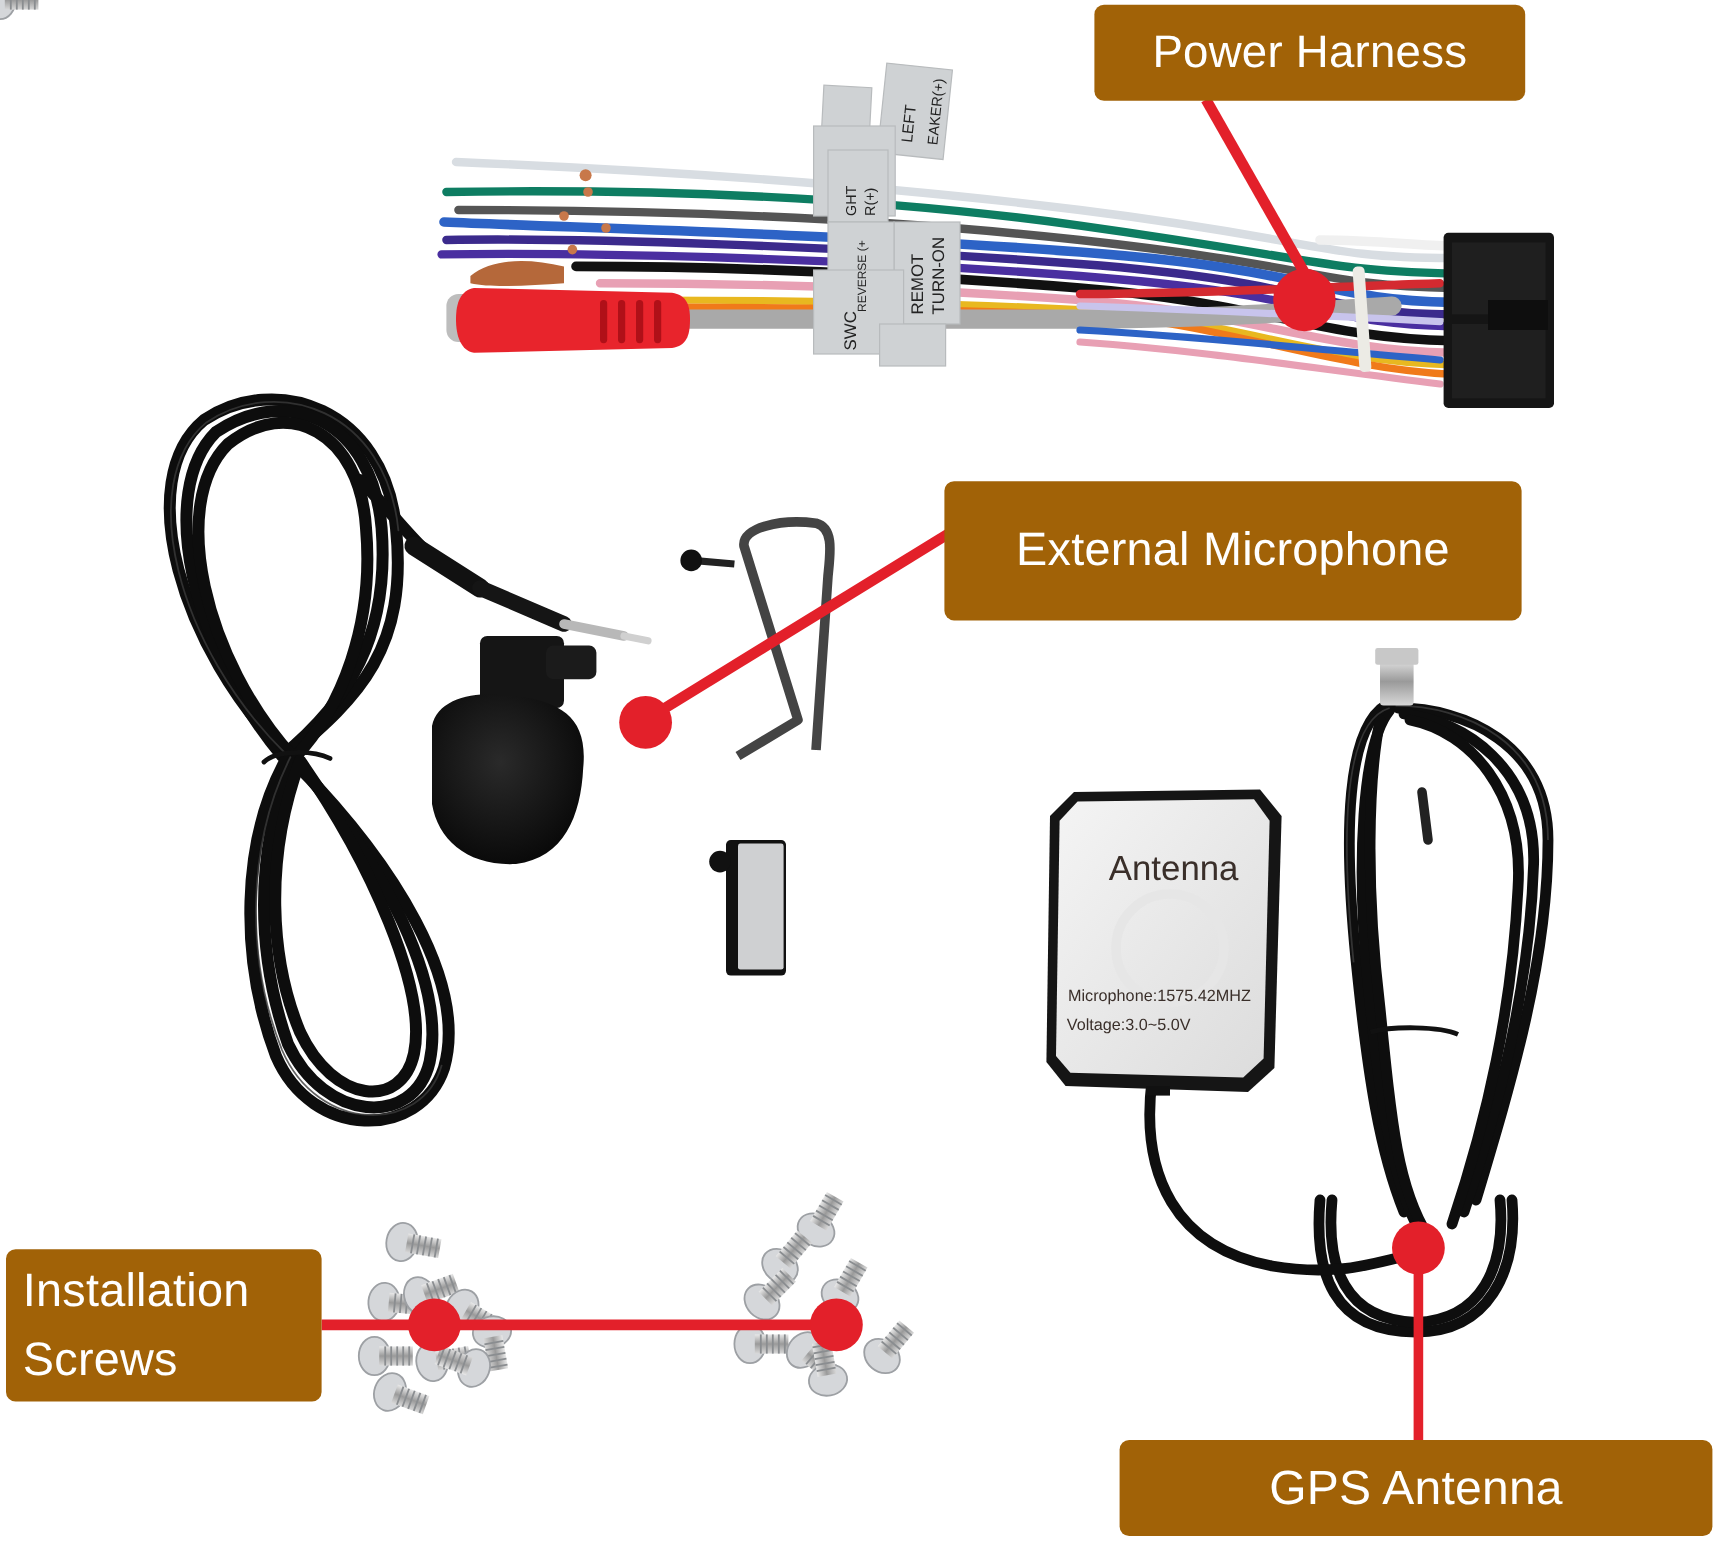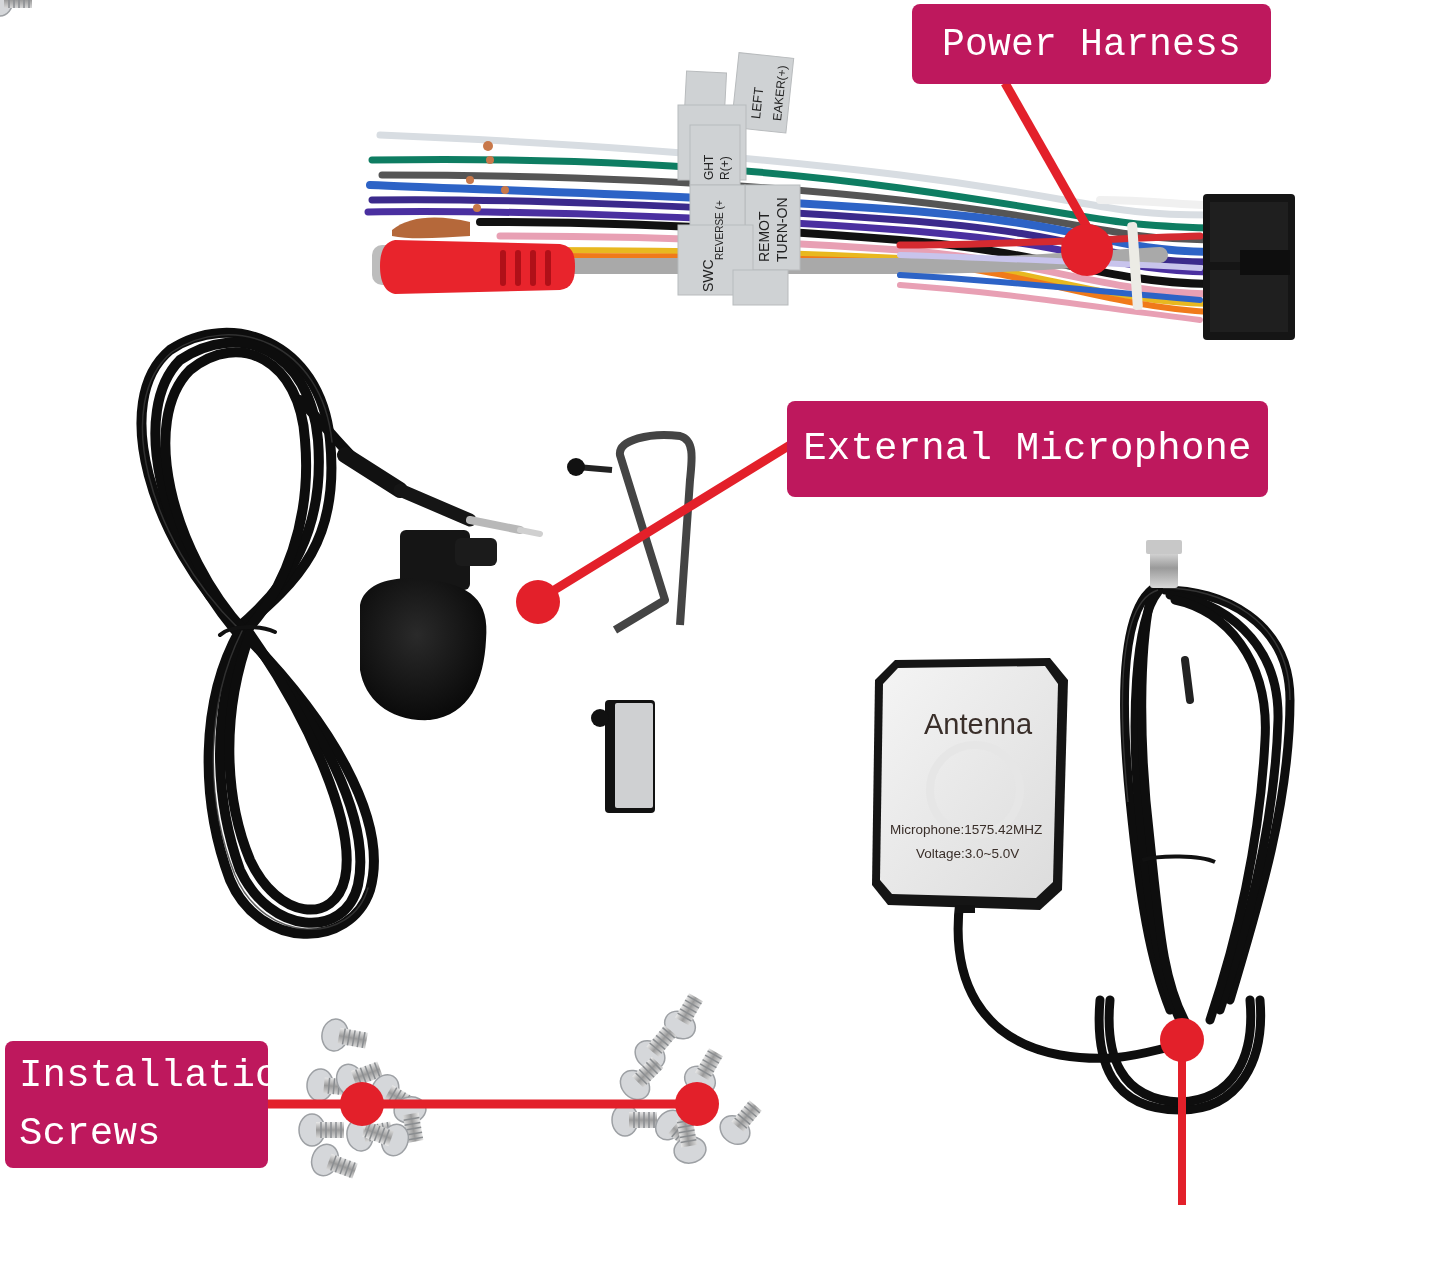--- a/index.html
+++ b/index.html
@@ -1,32 +1,32 @@
 <!DOCTYPE html>
 <html><head>
 <meta charset="utf-8">
 <style>
   html, body { margin:0; padding:0; background:#ffffff; }
   body { width:1430px; height:1284px; position:relative; overflow:hidden; font-family:"Liberation Sans", sans-serif; }
   .stage { position:absolute; left:0; top:0; width:1430px; height:1284px; }
   svg.art { position:absolute; left:0; top:0; width:1430px; height:1284px; }
   .callout {
-    position:absolute; background:#be185d; color:#ffffff; border-radius:8px;
-    font-family:Liberation Mono, monospace; display:flex; align-items:center;
+    position:absolute; background:#a16207; color:#ffffff; border-radius:8px;
+    font-family:Liberation Sans, sans-serif; display:flex; align-items:center;
     box-sizing:border-box; letter-spacing:0.2px;
   }
   .callout span { display:block; }
   #c-power { left:912px; top:4px; width:359px; height:80px; font-size:38px; justify-content:center; }
-  #c-mic { left:787px; top:401px; width:481px; height:96px; font-size:39px; justify-content:center; }
+  #c-mic { left:787px; top:401px; width:481px; height:116px; font-size:39px; justify-content:center; }
   #c-screws { left:5px; top:1041px; width:263px; height:127px; font-size:39px; flex-direction:column; align-items:flex-start; justify-content:center; padding-left:14px; line-height:58px; }
   #c-gps { left:933px; top:1200px; width:494px; height:80px; font-size:40px; justify-content:center; }
   .ant-label { position:absolute; color:#3a2f2a; font-family:"Liberation Sans", sans-serif; }
   #ant-title { left:912px; top:708px; font-size:29px;margin-left:12px; }
   #ant-freq { left:890px; top:822px; font-size:13.5px; }
-  #ant-volt { left:916px; top:846px; font-size:13.5px; }
+  #ant-volt { left:889px; top:846px; font-size:13.5px; }
   .tag { position:absolute; font-family:"Liberation Sans", sans-serif; font-size:11px; color:#222; transform-origin:left top; white-space:nowrap; }
 </style>
 </head>
 <body>
 
 <div class="stage">
 
 <svg class="art" viewBox="0 0 1430 1284">
   <defs>
     <linearGradient id="metal" x1="0" y1="0" x2="0" y2="1">
@@ -238,14 +238,17 @@
 <div class="callout" id="c-power">
   <span>Power Harness</span>
 </div>
 <div class="callout" id="c-mic">
   <span>External Microphone</span>
 </div>
 <div class="callout" id="c-screws">
   <span>Installation</span>
   <span>Screws</span>
 </div>
+<div class="callout" id="c-gps">
+  <span>GPS Antenna</span>
+</div>
 
 </div>
 
 </body></html>

